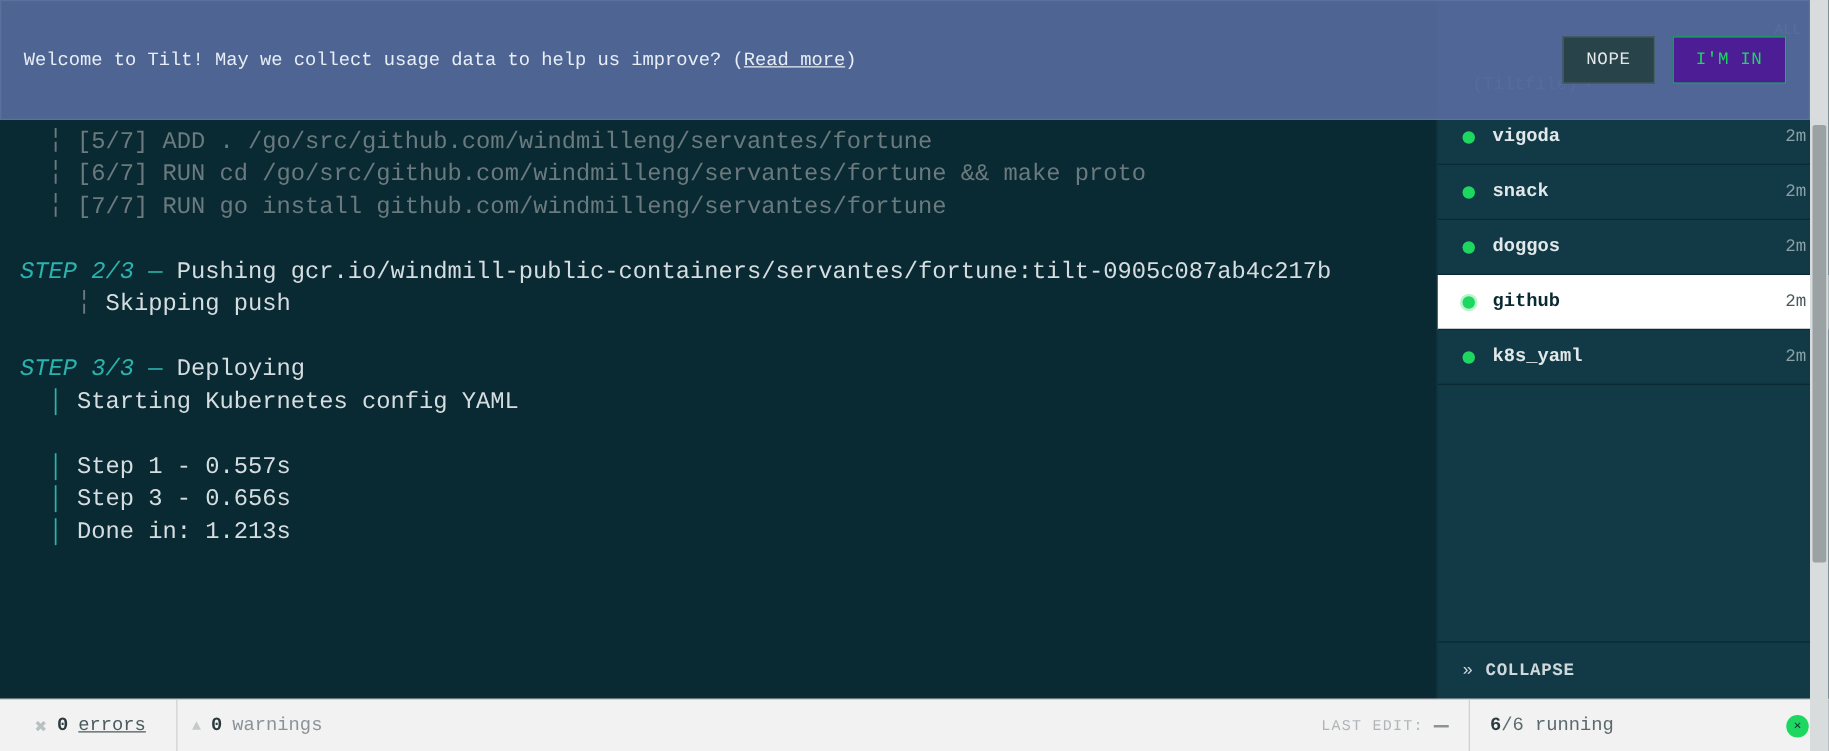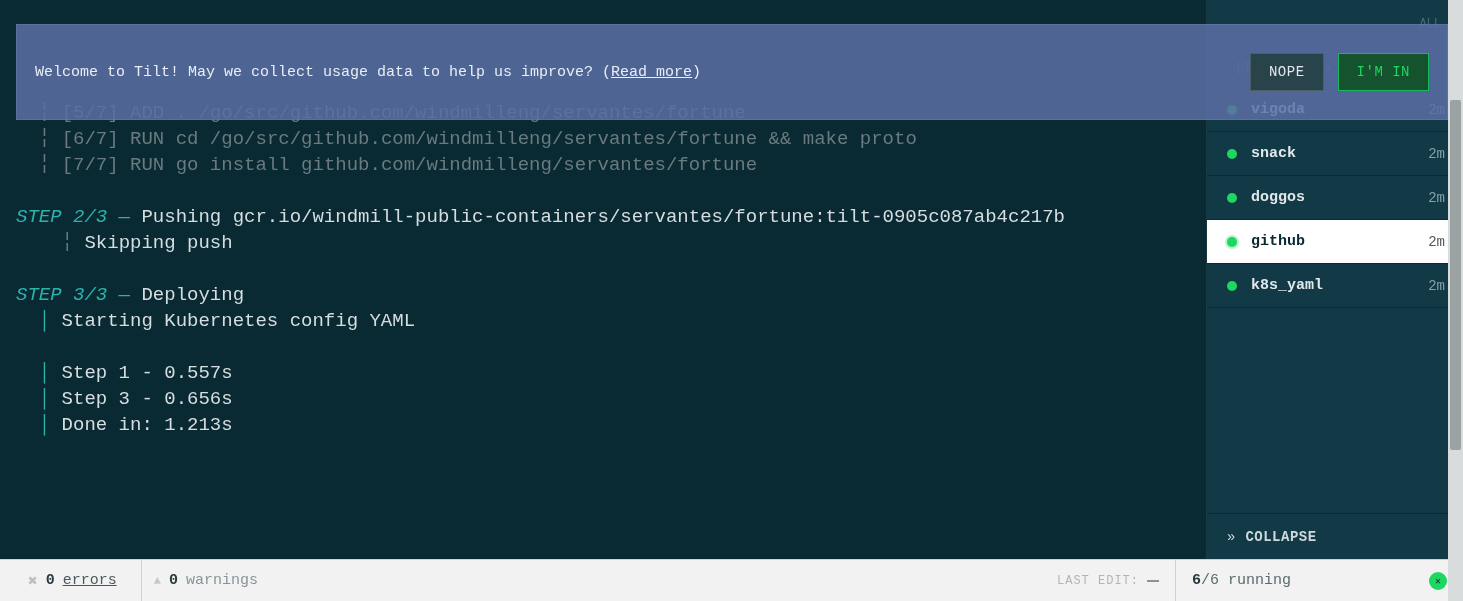--- a/index.html
+++ b/index.html
@@ -13,49 +13,48 @@
 }
 .app {
   display: flex;
   flex-direction: column;
   width: 1463px;
   height: 601px;
   position: relative;
 }
 .banner {
   position: absolute;
-  top: 0; left: 16px; right: 15px;
+  top: 0; left: 0; right: 15px;
   height: 96px;
   background: rgba(90, 110, 165, 0.85);
   display: flex;
   align-items: center;
   justify-content: space-between;
   padding: 0 18px;
   z-index: 50;
   border: 1px solid rgba(255,255,255,0.08);
-  margin-top: 24px;
 }
 .banner-text {
   color: #e8eef6;
   font-size: 15px;
 }
 .banner-text a { text-decoration: underline; cursor: pointer; }
 .banner-buttons { display: flex; gap: 14px; }
 .banner-btn {
   background: #29434b;
   border: 1px solid #4a6068;
   color: #e2e8ea;
   padding: 10px 18px;
   font-size: 14px;
   font-family: inherit;
   cursor: pointer;
   letter-spacing: 0.5px;
 }
 .banner-btn.primary {
-  background: #14532d;
+  background: #4c1d95;
   border: 1px solid #15b85b;
   color: #1ed760;
 }
 .main-row {
   display: flex;
   flex: 1;
   min-height: 0;
 }
 .log-col {
   flex: 1;
@@ -73,21 +72,21 @@
   background: #0a2a33;
 }
 .log-line { white-space: pre; }
 .step-hdr { color: #2bb3ae; font-style: italic; }
 .step-dash { color: #2bb3ae; }
 .step-rest { color: #d6dde0; }
 .pipe-teal { color: #2bb3ae; }
 .pipe-gray { color: #6a7a7e; }
 .log-white { color: #d6dde0; }
 .side-col {
-  width: 256px;
+  width: 313px;
   display: flex;
   flex-direction: column;
   background: #113946;
   min-height: 0;
 }
 .side-tabs {
   height: 48px;
   display: flex;
   justify-content: flex-end;
   align-items: center;

